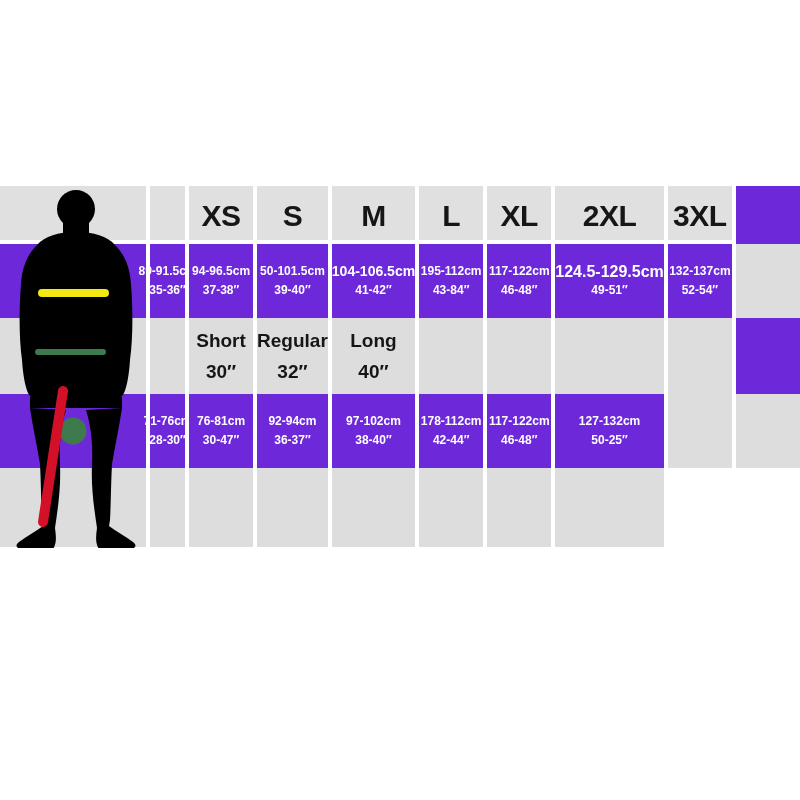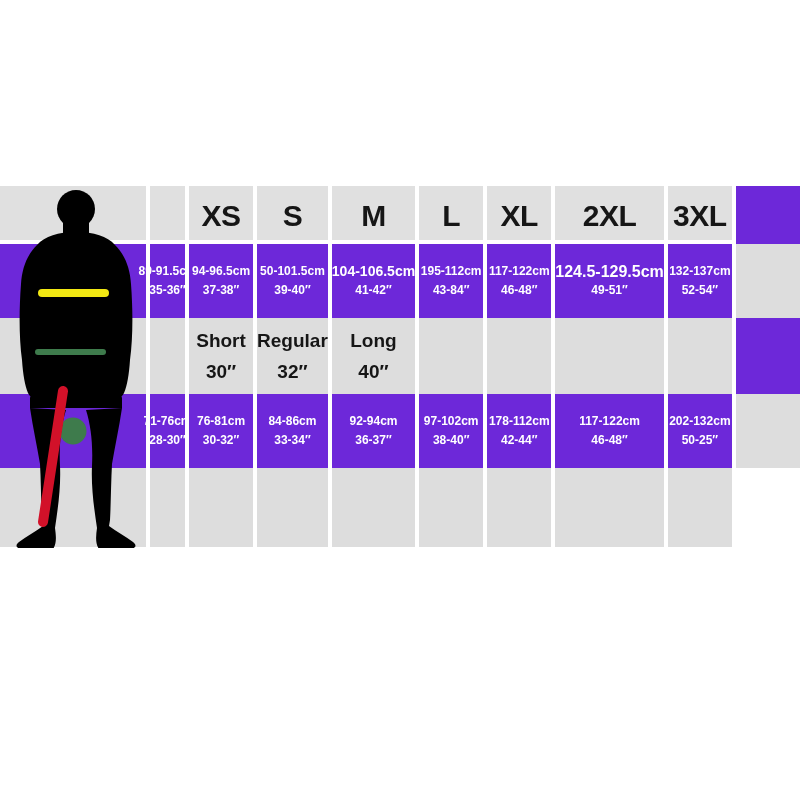--- a/index.html
+++ b/index.html
@@ -167,44 +167,40 @@
       <svg width="28" height="28">
         <circle cx="14" cy="14" r="13.5" fill="#3e7b4c"></circle>
       </svg>
     </div>
     <div class="cell bg-dark data-cell measure">
       <div class="l1">71-76cm</div>
       <div class="l2">28-30″</div>
     </div>
     <div class="cell bg-dark data-cell measure">
       <div class="l1">76-81cm</div>
-      <div class="l2">30-32″</div>
-    </div>
-    <div class="cell bg-dark data-cell measure">
-      <div class="l1">84-86cm</div>
-      <div class="l2">33-34″</div>
+      <div class="l2">30-47″</div>
     </div>
     <div class="cell bg-dark data-cell measure">
       <div class="l1">92-94cm</div>
       <div class="l2">36-37″</div>
     </div>
     <div class="cell bg-dark data-cell measure">
       <div class="l1">97-102cm</div>
       <div class="l2">38-40″</div>
     </div>
     <div class="cell bg-dark data-cell measure">
       <div class="l1">178-112cm</div>
       <div class="l2">42-44″</div>
     </div>
     <div class="cell bg-dark data-cell measure">
       <div class="l1">117-122cm</div>
       <div class="l2">46-48″</div>
     </div>
     <div class="cell bg-dark data-cell measure">
-      <div class="l1">202-132cm</div>
+      <div class="l1">127-132cm</div>
       <div class="l2">50-25″</div>
     </div>
 
     <div class="cell bg-light"></div>
     <div class="cell bg-light"></div>
     <div class="cell bg-light"></div>
     <div class="cell bg-light"></div>
     <div class="cell bg-light"></div>
     <div class="cell bg-light"></div>
     <div class="cell bg-light"></div>

